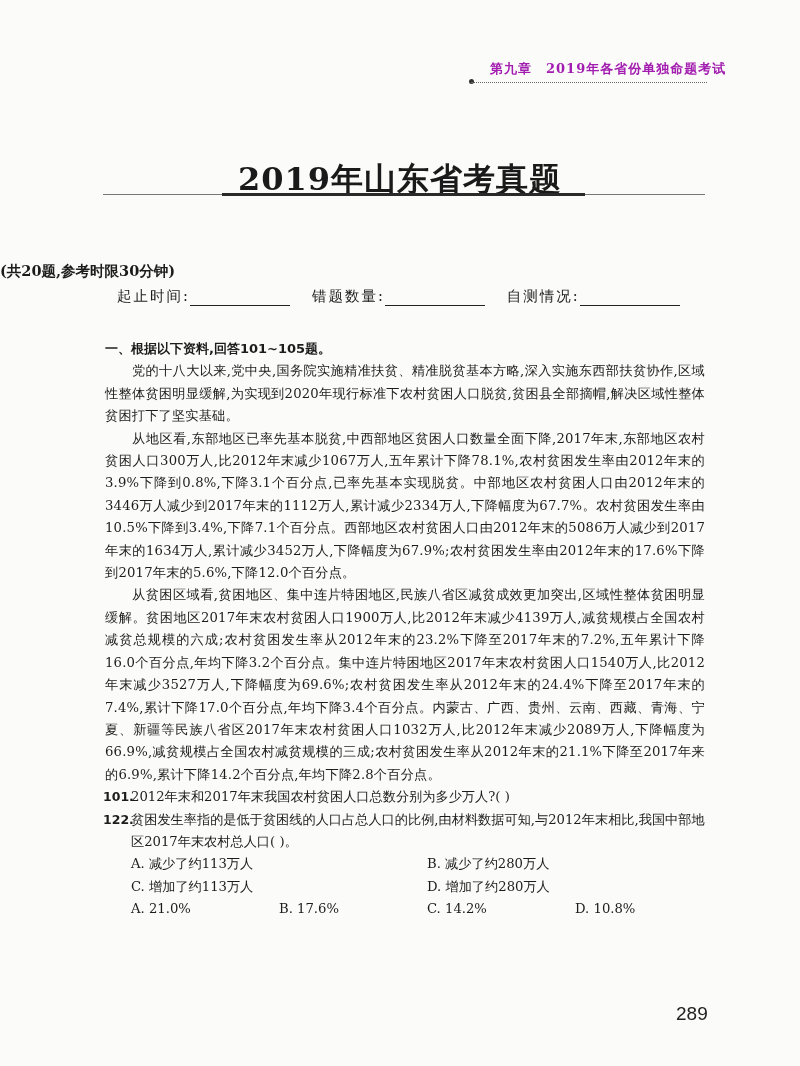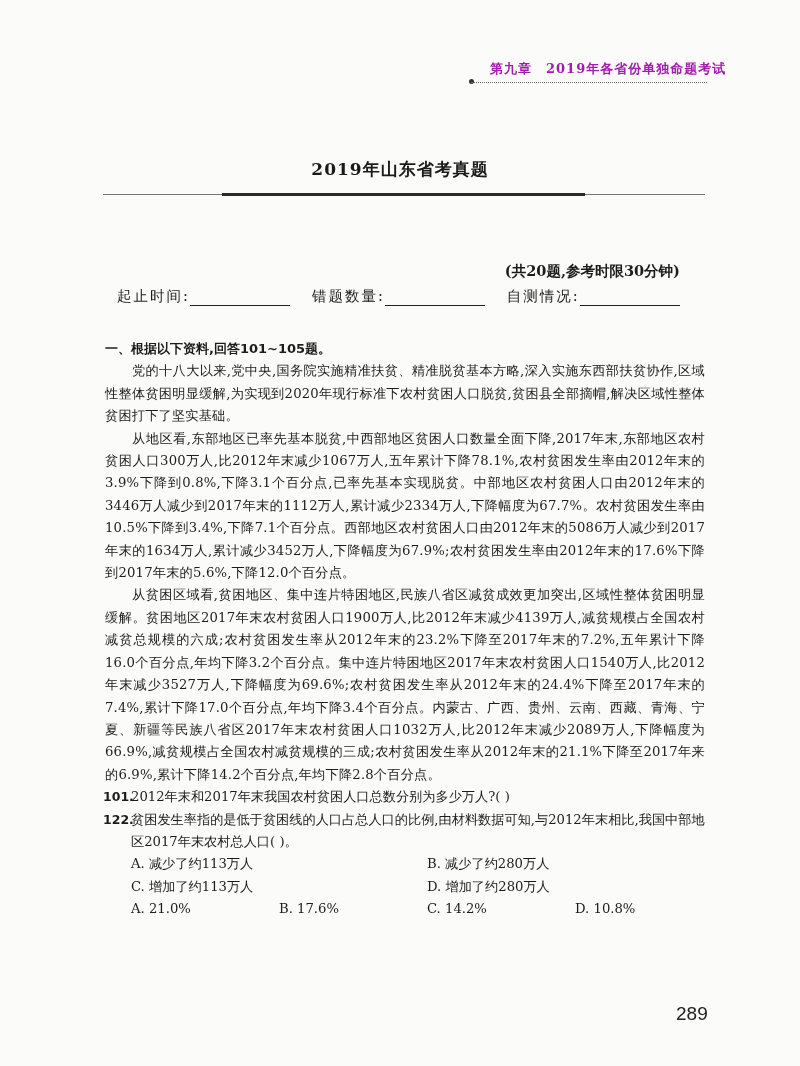--- a/index.html
+++ b/index.html
@@ -14,30 +14,30 @@
   .running-head .gap { display: inline-block; width: 14px; }
   .running-rule {
     position: absolute; left: 471px; top: 82px; width: 236px; height: 0;
     border-top: 1px dotted #666;
   }
   .running-dot {
     position: absolute; left: 469px; top: 79px; width: 5px; height: 5px; border-radius: 50%; background: #333;
   }
   .title {
     position: absolute; left: 0; width: 800px; top: 158px; text-align: center;
-    font-size: 17px; font-weight: bold; letter-spacing: 1px; color: #1a1a1a;
+    font-size: 32px; font-weight: bold; letter-spacing: 1px; color: #1a1a1a;
   }
   .title-rule-thin {
     position: absolute; left: 103px; top: 194px; width: 602px; height: 1px; background: #777;
   }
   .title-rule-thick {
     position: absolute; left: 222px; top: 193px; width: 363px; height: 3px; background: #2a2a2a;
   }
   .subtitle {
-    position: absolute; left: 0; width: 680px; top: 262px; text-align: right;
+    position: absolute; left: 0; width: 680px; top: 262px; text-align: left;
     font-size: 14.5px; font-weight: bold;
   }
   .fill-row {
     position: absolute; left: 117px; top: 287px; width: 600px; font-size: 14.5px; display: flex; white-space: nowrap;
   }
   .fill-item { display: flex; align-items: flex-end; }
   .fill-item .lbl { letter-spacing: 2px; }
   .fill-item .blank {
     display: inline-block; width: 100px; border-bottom: 1px solid #222; height: 15px; margin-right: 22px;
   }

